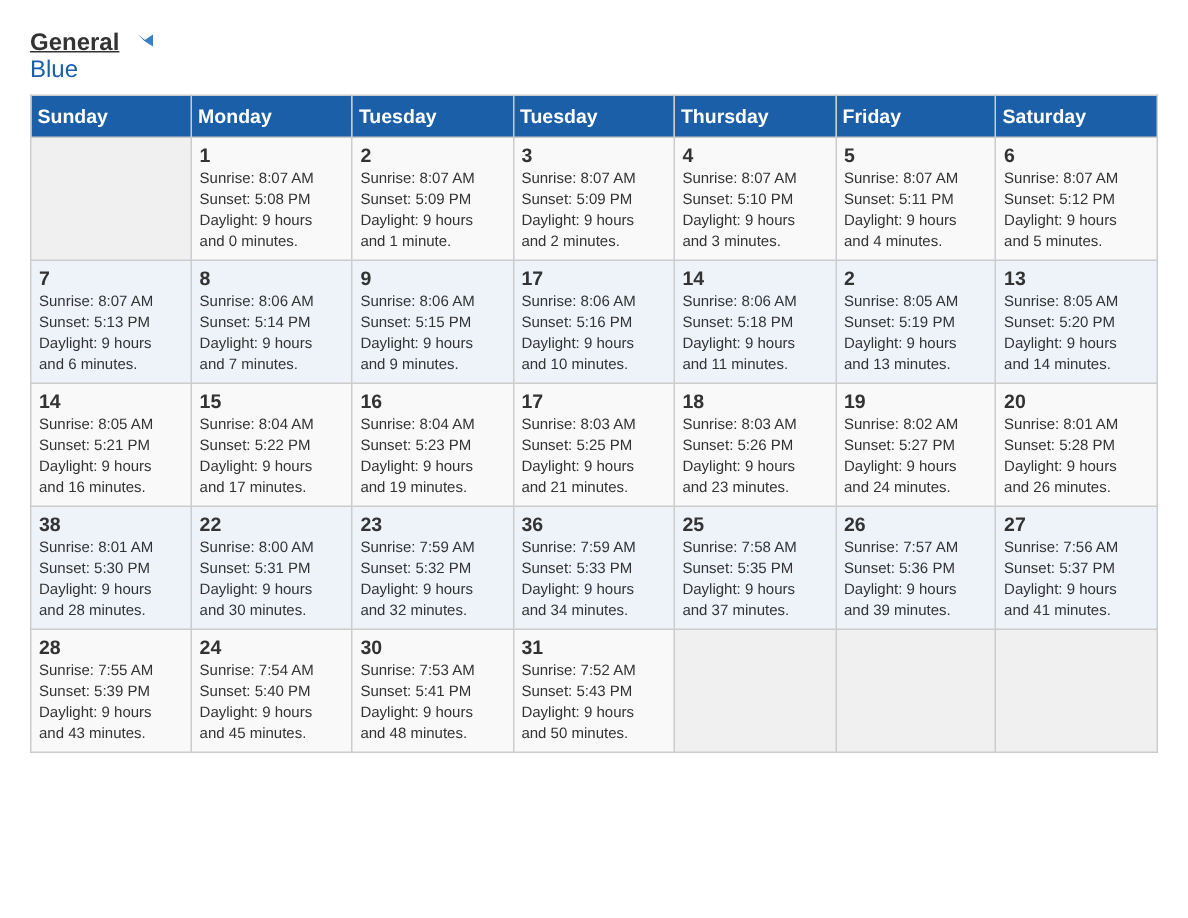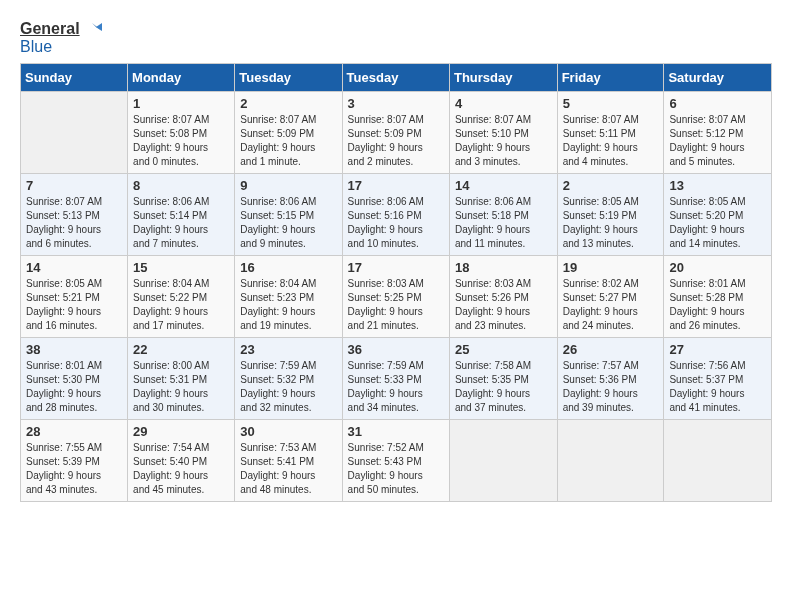--- a/index.html
+++ b/index.html
@@ -228,21 +228,21 @@
           <span class="day-number">27</span>
           <div class="day-info">Sunrise: 7:56 AM<br>Sunset: 5:37 PM<br>Daylight: 9 hours<br>and 41 minutes.</div>
         </td>
       </tr>
       <tr>
         <td>
           <span class="day-number">28</span>
           <div class="day-info">Sunrise: 7:55 AM<br>Sunset: 5:39 PM<br>Daylight: 9 hours<br>and 43 minutes.</div>
         </td>
         <td>
-          <span class="day-number">29</span>
+          <span class="day-number">24</span>
           <div class="day-info">Sunrise: 7:54 AM<br>Sunset: 5:40 PM<br>Daylight: 9 hours<br>and 45 minutes.</div>
         </td>
         <td>
           <span class="day-number">30</span>
           <div class="day-info">Sunrise: 7:53 AM<br>Sunset: 5:41 PM<br>Daylight: 9 hours<br>and 48 minutes.</div>
         </td>
         <td>
           <span class="day-number">31</span>
           <div class="day-info">Sunrise: 7:52 AM<br>Sunset: 5:43 PM<br>Daylight: 9 hours<br>and 50 minutes.</div>
         </td>

